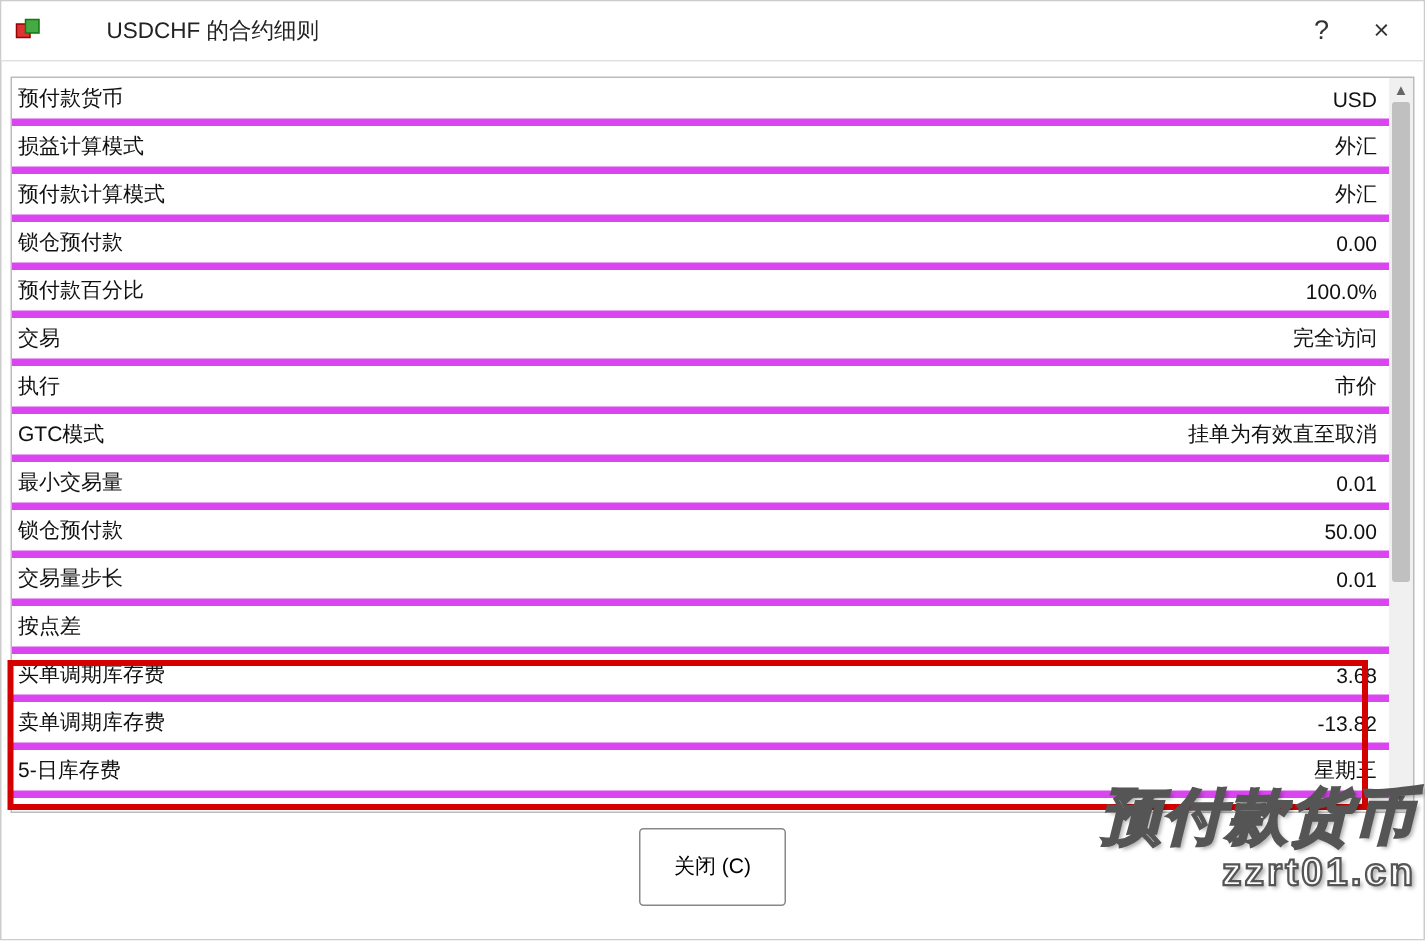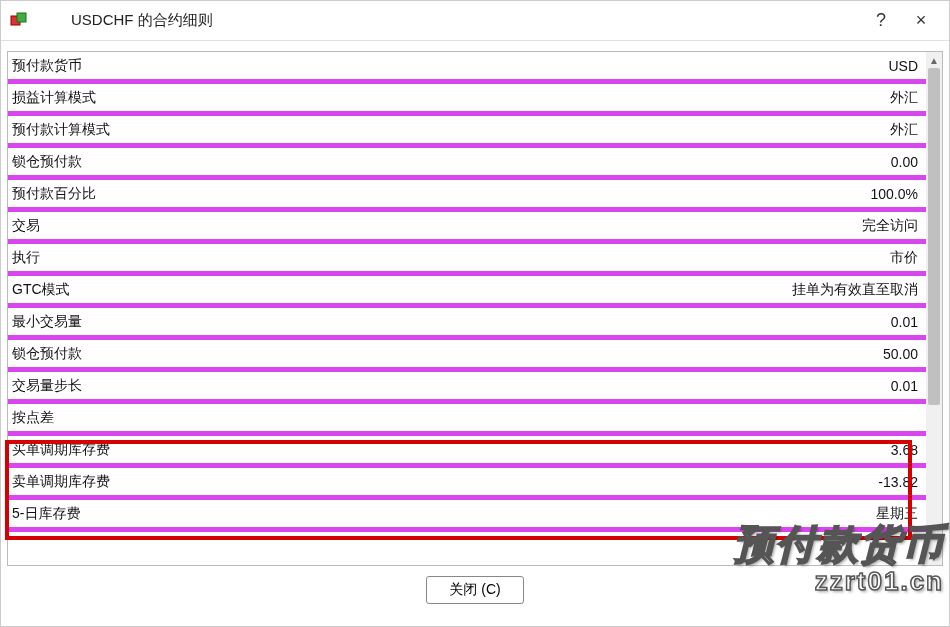--- a/index.html
+++ b/index.html
@@ -94,21 +94,21 @@
       top: 440px;
       width: 907px;
       height: 100px;
     }
     .footer {
       display: flex;
       justify-content: center;
       padding: 10px 0 14px 0;
     }
     .close-btn {
-      padding: 4px 22px;
+      padding: 16px 22px;
       border: 1px solid #888;
       border-radius: 3px;
       background: #fff;
       font-size: 14px;
       cursor: pointer;
     }
     .watermark {
       position: absolute;
       right: 6px; bottom: 30px;
       pointer-events: none;

